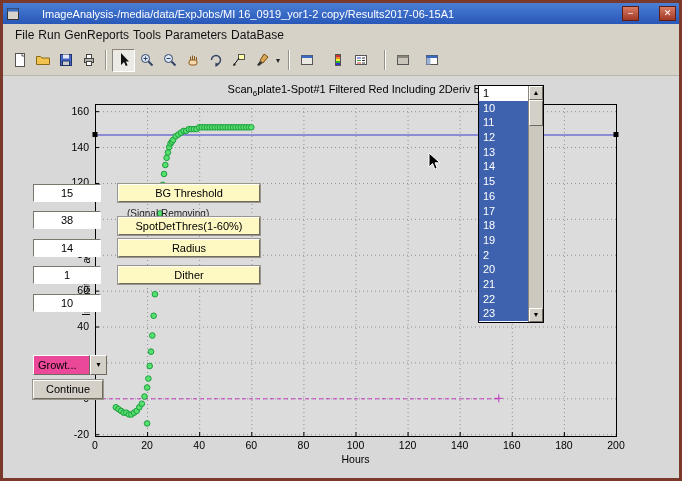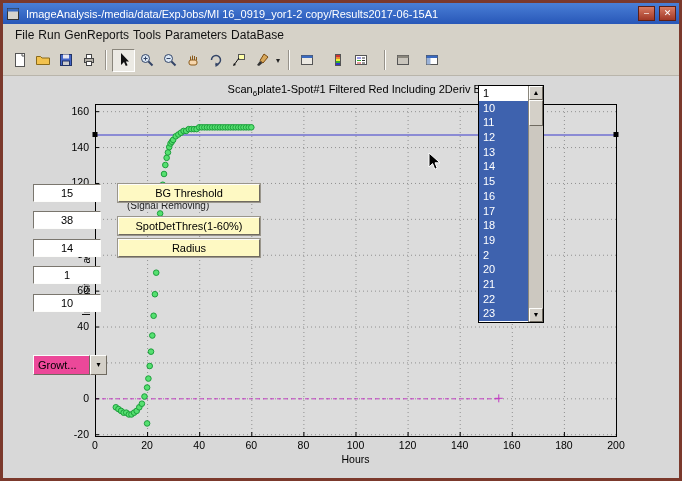--- a/index.html
+++ b/index.html
@@ -1,41 +1,41 @@
 <!DOCTYPE html>
 <html><head>
 <meta charset="utf-8">
 <style>
   html,body{margin:0;padding:0;width:682px;height:481px;overflow:hidden;background:#555;
     font-family:"Liberation Sans",sans-serif;}
   *{box-sizing:border-box;}
   .window{position:relative;width:682px;height:481px;border:3px solid #7b392c;background:#d6d2c8;}
   
   .titlebar{height:21px;background:linear-gradient(#4a7fd6,#2857b8);display:flex;align-items:center;
-    color:#fff;font-size:11px;padding:0 3px;gap:4px;}
+    color:#fff;font-size:11px;padding:0 3px;gap:20px;}
   .titlebar .title{flex:1;white-space:nowrap;overflow:hidden;padding-left:2px;}
   .tb-btn{width:17px;height:15px;background:linear-gradient(#d97b63,#a03826);border:1px solid #5e1e14;
     color:#fff;font-size:9px;line-height:12px;text-align:center;cursor:default;}
   
   .menubar{height:21px;display:flex;align-items:center;gap:4px;padding-left:12px;font-size:12px;color:#111;}
   .menubar span{cursor:default;}
   
   .toolbar{height:31px;display:flex;align-items:center;padding-left:5px;border-bottom:1px solid #b9b5ab;}
   .ticon{width:23px;height:23px;display:flex;align-items:center;justify-content:center;border:1px solid transparent;}
   .ticon.active{background:#eceae4;border-color:#8a867c #fff #fff #8a867c;}
   .caret{font-size:8px;width:10px;text-align:center;color:#222;}
   .sep{width:2px;height:20px;border-left:1px solid #96928a;border-right:1px solid #fdfdfb;margin:0 5px;}
   
   .figure{position:relative;height:402px;background:#d8d8d8;overflow:hidden;}
   .plot-svg{position:absolute;left:0;top:0;width:676px;height:402px;z-index:1;}
   .fig-title{position:absolute;left:92px;top:7px;width:521px;text-align:center;font-size:11px;color:#000;z-index:2;white-space:nowrap;}
   .fig-title .sub{font-size:8px;vertical-align:-3px;}
   .ylabel{position:absolute;left:-10px;top:196px;width:186px;text-align:center;transform:rotate(-90deg);
     font-size:10.5px;color:#000;z-index:1;white-space:nowrap;}
-  .note{position:absolute;left:124px;top:124px;font-size:10px;color:#222;z-index:4;white-space:nowrap;}
+  .note{position:absolute;left:124px;top:132px;font-size:10px;color:#222;z-index:4;white-space:nowrap;}
   
   .edit{position:absolute;left:30px;width:68px;height:18px;background:#fff;
     border:1px solid;border-color:#7a766e #fdfdfb #fdfdfb #7a766e;text-align:center;
     font-size:11px;line-height:16px;z-index:5;color:#000;}
   .pbtn{position:absolute;left:115px;width:142px;height:18px;background:#fef9c3;
     border:1px solid;border-color:#fdfdfb #6f6a60 #6f6a60 #fdfdfb;box-shadow:0 0 0 1px #9a968c;
     text-align:center;font-size:11px;line-height:16px;z-index:5;color:#000;cursor:default;}
   .combo{position:absolute;left:30px;top:279px;width:74px;height:20px;z-index:5;display:flex;}
   .combo-text{flex:1;background:#ec4899;border:1px solid;border-color:#fdfdfb #6f6a60 #6f6a60 #fdfdfb;
     font-size:11px;line-height:18px;padding-left:4px;white-space:nowrap;overflow:hidden;}
@@ -353,27 +353,29 @@
     <div class="edit" style="top:108px;">15</div>
     <div class="pbtn" style="top:108px;">BG Threshold</div>
 
     <div class="edit" style="top:135px;">38</div>
     <div class="pbtn" style="top:141px;">SpotDetThres(1-60%)</div>
 
     <div class="edit" style="top:163px;">14</div>
     <div class="pbtn" style="top:163px;">Radius</div>
 
     <div class="edit" style="top:190px;">1</div>
+    <div class="pbtn" style="top:190px;">Dither</div>
 
     <div class="edit" style="top:218px;">10</div>
 
     <div class="combo">
       <span class="combo-text">Growt...</span>
       <span class="combo-btn">▾</span>
     </div>
+    <div class="continue">Continue</div>
 
     <div class="listbox">
       <div class="lb-items">
         <div class="lb-item">1</div>
         <div class="lb-item sel">10</div>
         <div class="lb-item sel">11</div>
         <div class="lb-item sel">12</div>
         <div class="lb-item sel">13</div>
         <div class="lb-item sel">14</div>
         <div class="lb-item sel">15</div>

